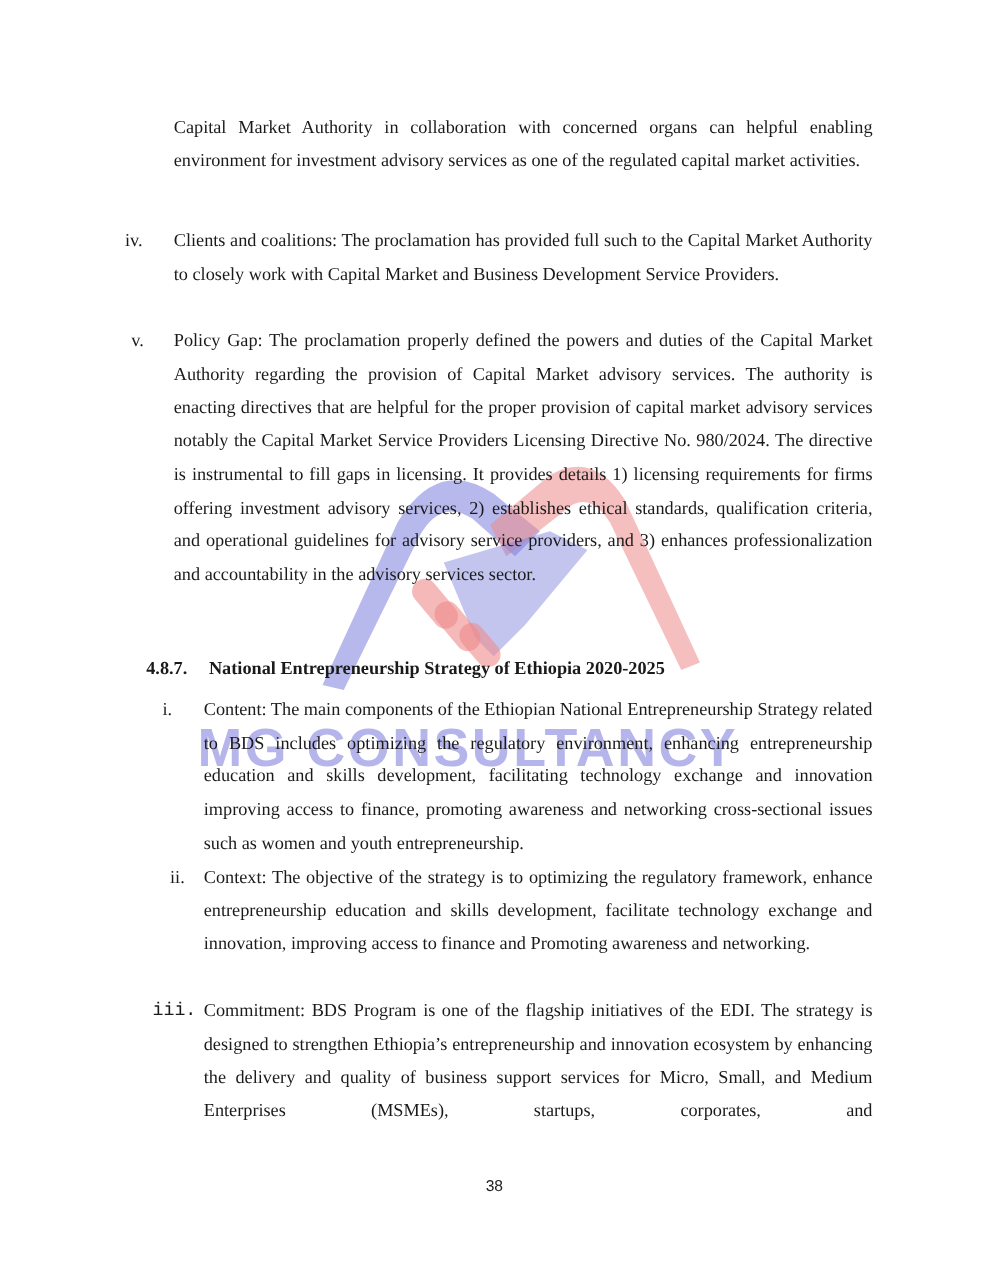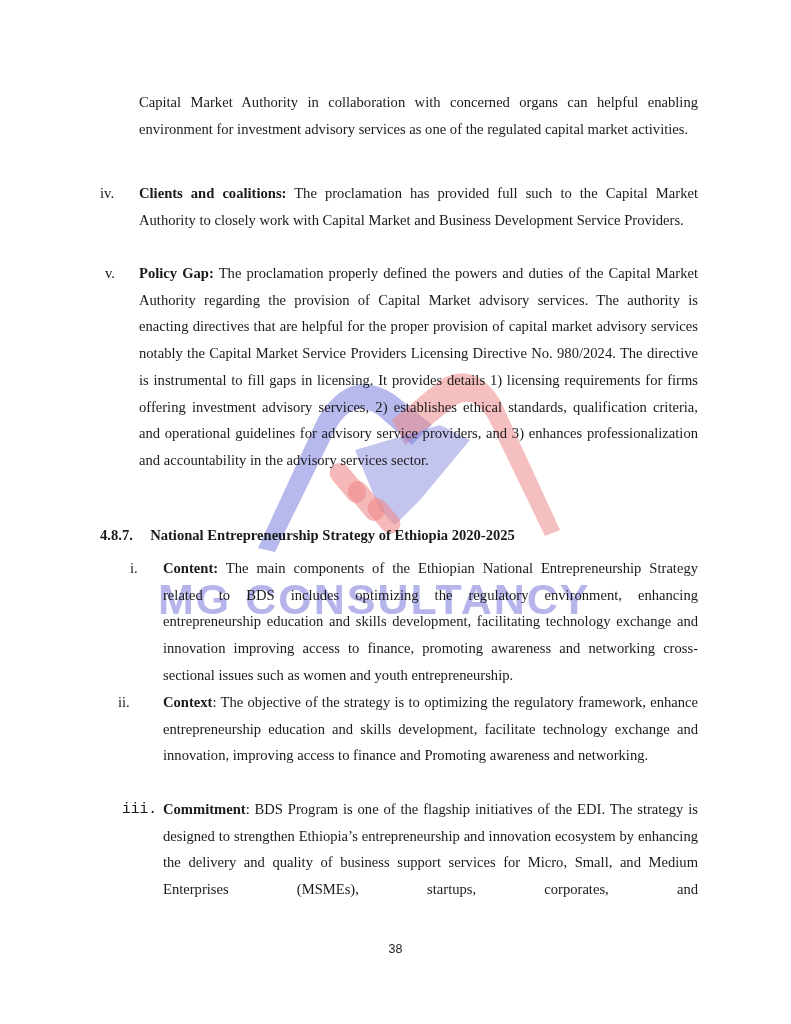--- a/index.html
+++ b/index.html
@@ -5,21 +5,21 @@
     html, body { margin: 0; padding: 0; background: #ffffff; }
     body { width: 791px; height: 1024px; position: relative; overflow: hidden;
       font-family: "Liberation Serif", "DejaVu Serif", serif; color: #1a1a1a; }
     .page { position: absolute; left: 0; top: 0; width: 791px; height: 1024px; }
     .watermark { position: absolute; left: 0; top: 0; width: 791px; height: 1024px; pointer-events: none; z-index: 0; }
     .wm-text { position: absolute; left: 158px; top: 578px; font-family: "Liberation Sans", "DejaVu Sans", sans-serif;
       font-weight: bold; font-size: 43px; letter-spacing: 2px; color: rgba(120,120,220,0.55); white-space: nowrap; line-height: 1; }
     .content { position: relative; z-index: 1; }
     .para { position: absolute; font-size: 14.6px; line-height: 26.7px; text-align: justify; text-align-last: left; }
     .item-num { position: absolute; font-size: 14.6px; line-height: 26.7px; }
-    .b { font-weight: bold; }
+    .b { font-weight: normal; }
     .heading { position: absolute; font-size: 14.6px; font-weight: bold; line-height: 20px; }
     .footer { position: absolute; left: 0; width: 791px; top: 942px; text-align: center;
       font-family: "Liberation Sans", "DejaVu Sans", sans-serif; font-size: 12.5px; color: #222; }
   </style>
 </head>
 <body>
 
 <div class="page">
 
   <div class="watermark">
@@ -45,33 +45,33 @@
     <div>
       <span class="item-num" style="left:100px; top:180px;">iv.</span>
       <p class="para" style="left:139px; top:180px; width:559px; margin:0;"><span class="b">Clients and coalitions:</span><span> The proclamation has provided full such to the Capital Market Authority to closely work with Capital Market and Business Development Service Providers.</span></p>
     </div>
 
     <div>
       <span class="item-num" style="left:105px; top:260px;">v.</span>
       <p class="para" style="left:139px; top:260px; width:559px; margin:0;"><span class="b">Policy Gap:</span><span> The proclamation properly defined the powers and duties of the Capital Market Authority regarding the provision of Capital Market advisory services. The authority is enacting directives that are helpful for the proper provision of capital market advisory services notably the Capital Market Service Providers Licensing Directive No. 980/2024. The directive is instrumental to fill gaps in licensing. It provides details 1) licensing requirements for firms offering investment advisory services, 2) establishes ethical standards, qualification criteria, and operational guidelines for advisory service providers, and 3) enhances professionalization and accountability in the advisory services sector.</span></p>
     </div>
 
-    <div class="heading" style="left:100px; top:525px;">
+    <div class="heading" style="left:117px; top:525px;">
       <span>4.8.7.</span>
       <span style="display:inline-block; width:10px;"></span>
       <span>National Entrepreneurship Strategy of Ethiopia 2020-2025</span>
     </div>
 
     <div>
       <span class="item-num" style="left:130px; top:555px;">i.</span>
       <p class="para" style="left:163px; top:555px; width:535px; margin:0;"><span class="b">Content:</span><span> The main components of the Ethiopian National Entrepreneurship Strategy related to BDS includes optimizing the regulatory environment, enhancing entrepreneurship education and skills development, facilitating technology exchange and innovation improving access to finance, promoting awareness and networking cross-sectional issues such as women and youth entrepreneurship.</span></p>
     </div>
 
     <div>
-      <span class="item-num" style="left:118px; top:689px;">ii.</span>
+      <span class="item-num" style="left:136px; top:689px;">ii.</span>
       <p class="para" style="left:163px; top:689px; width:535px; margin:0;"><span class="b">Context</span><span>: The objective of the strategy is to optimizing the regulatory framework, enhance entrepreneurship education and skills development, facilitate technology exchange and innovation, improving access to finance and Promoting awareness and networking.</span></p>
     </div>
 
     <div>
       <span class="item-num" style="left:122px; top:796px;font-family:Liberation Mono, monospace;">iii.</span>
       <p class="para" style="left:163px; top:796px; width:535px; margin:0; text-align-last: justify;"><span class="b">Commitment</span><span>: BDS Program is one of the flagship initiatives of the EDI. The strategy is designed to strengthen Ethiopia’s entrepreneurship and innovation ecosystem by enhancing the delivery and quality of business support services for Micro, Small, and Medium Enterprises (MSMEs), startups, corporates, and</span></p>
     </div>
 
     <div class="footer">38</div>
   </div>

